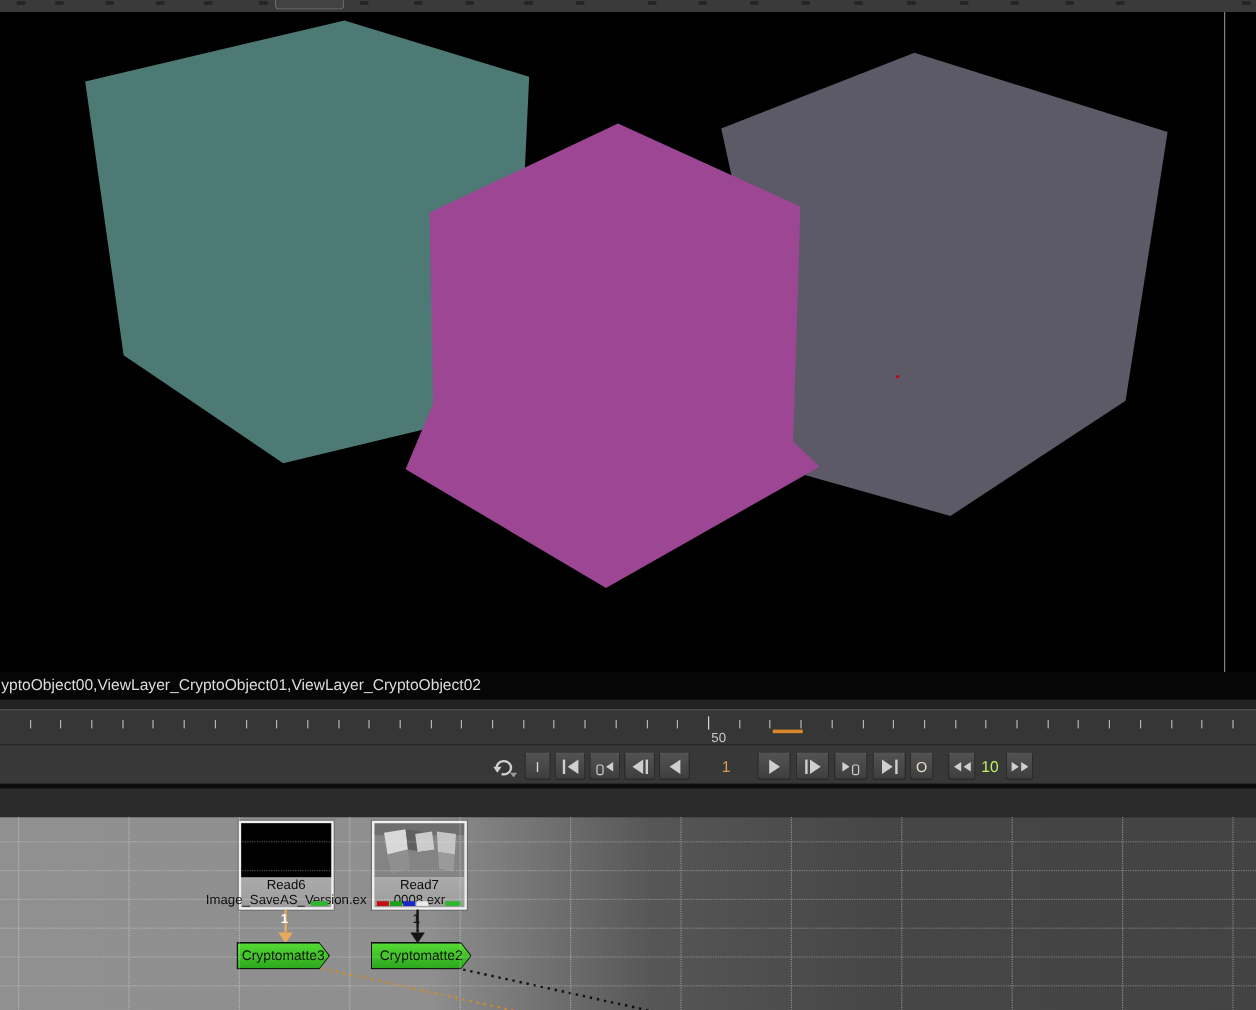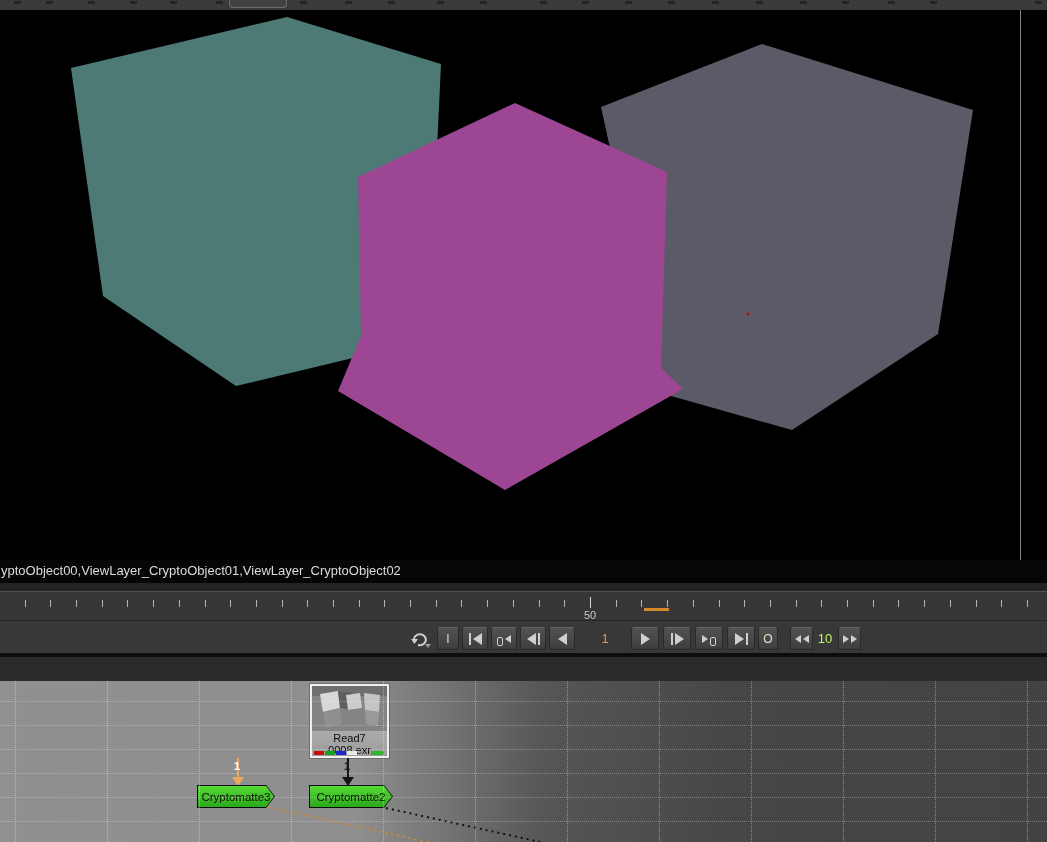--- a/index.html
+++ b/index.html
@@ -15,21 +15,21 @@
   
   #infobar{position:absolute;left:0;top:560px;width:1047px;height:23px;background:#060606;
            color:#dcdcdc;font-size:13px;line-height:22px;white-space:nowrap;}
   #infobar span{padding-left:1px;}
   #gapstrip{position:absolute;left:0;top:583px;width:1047px;height:8px;background:#232323;}
   
   #timeline{position:absolute;left:0;top:591px;width:1047px;height:29px;background:#363636;
             border-top:1px solid #515151;}
   .tick{position:absolute;top:8px;width:1px;height:7px;background:#b4b4b4;}
   .tick.tall{top:5px;height:11px;background:#d6d6d6;}
-  #tl-label{position:absolute;top:17px;width:30px;text-align:center;color:#c9c9c9;font-size:11px;}
+  #tl-label{position:absolute;top:17px;width:30px;text-align:right;color:#c9c9c9;font-size:11px;}
   #tl-range{position:absolute;top:16px;height:3px;background:#d8872c;}
   
   #transport{position:absolute;left:0;top:620px;width:1047px;height:34px;background:#383838;
              border-top:1px solid #262626;}
   #transport-black{position:absolute;left:0;top:653px;width:1047px;height:4px;background:#0d0d0d;}
   .tbtn{position:absolute;top:6px;height:23px;box-sizing:border-box;background:linear-gradient(#525252,#3e3e3e);
         border:1px solid #2a2a2a;border-top-color:#636363;border-radius:3px;
         display:flex;align-items:center;justify-content:center;gap:2px;color:#d8d8d8;font-size:12px;}
   .tdisp{position:absolute;top:6px;height:23px;display:flex;align-items:center;justify-content:center;
          font-size:13px;color:#bef264;}
@@ -217,20 +217,26 @@
   <div id="transport-black"></div>
   <div id="darkband"></div>
 
   <div id="graph">
 
     <svg width="1047" height="161" viewBox="0 0 1047 161" style="position:absolute;left:0;top:0;">
       <line x1="268" y1="126" x2="432" y2="162" stroke="#d08a2e" stroke-width="2" stroke-dasharray="2 4"></line>
       <line x1="386" y1="127" x2="545" y2="162" stroke="#111111" stroke-width="2" stroke-dasharray="2 4"></line>
     </svg>
 
+    <div class="readnode" style="left:199px;top:3px;">
+      <div class="thumb" style="background:#000;"></div>
+      <div class="nodename">Read6</div>
+      <div class="nodefile">Image_SaveAS_Version.ex</div>
+      <div class="chip" style="right:3px;bottom:1px;width:14px;background:#2fb52f;"></div>
+    </div>
 
     <div class="readnode" style="left:310px;top:3px;">
       <div class="thumb">
         <svg width="75" height="45" viewBox="0 0 75 45">
           <rect width="75" height="45" fill="#848484"></rect>
           <rect width="75" height="10" fill="#6e6e6e"></rect>
           <polygon points="8,8 26,5 28,22 11,26" fill="#d8d8d8"></polygon>
           <polygon points="11,26 28,22 30,38 14,42" fill="#8f8f8f"></polygon>
           <polygon points="26,5 40,7 41,24 28,22" fill="#5f5f5f"></polygon>
           <polygon points="34,9 48,7 50,22 36,24" fill="#cccccc"></polygon>

